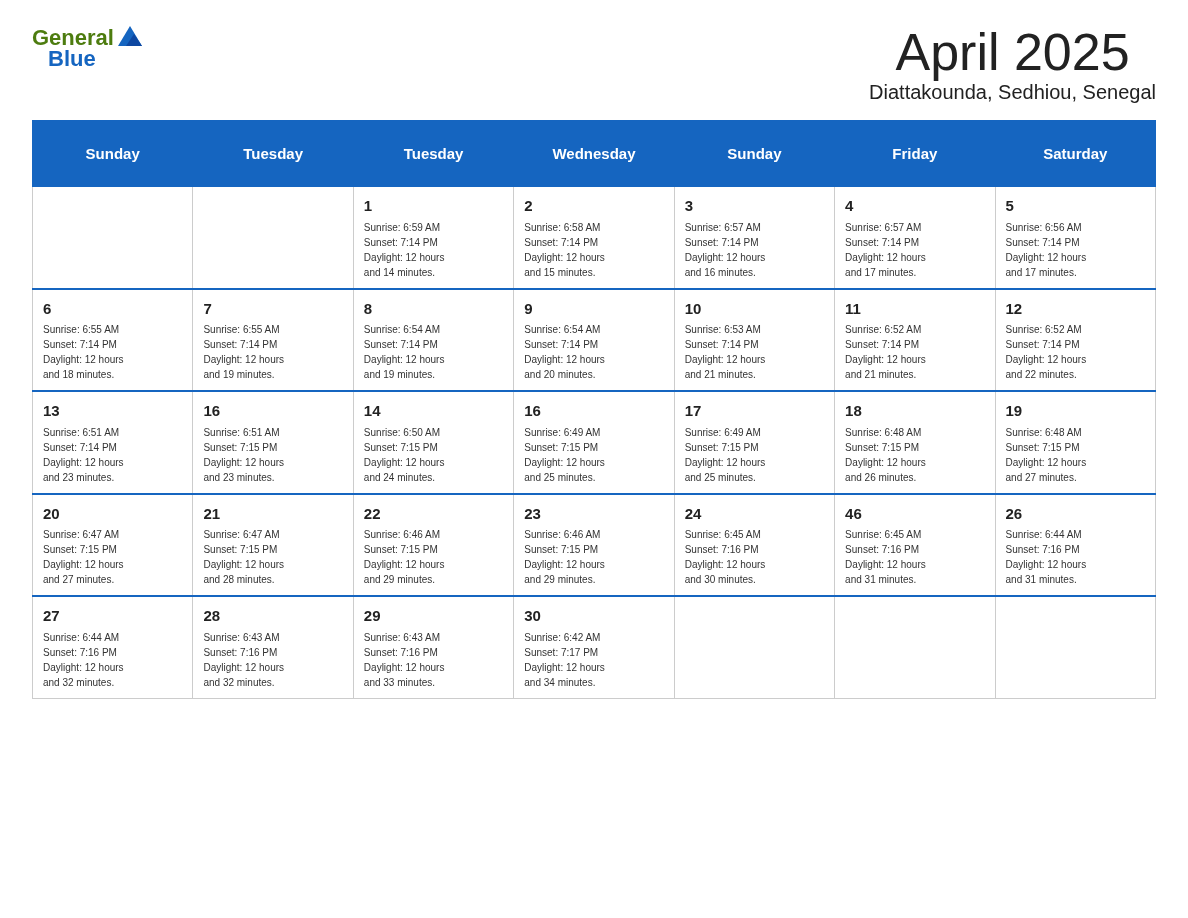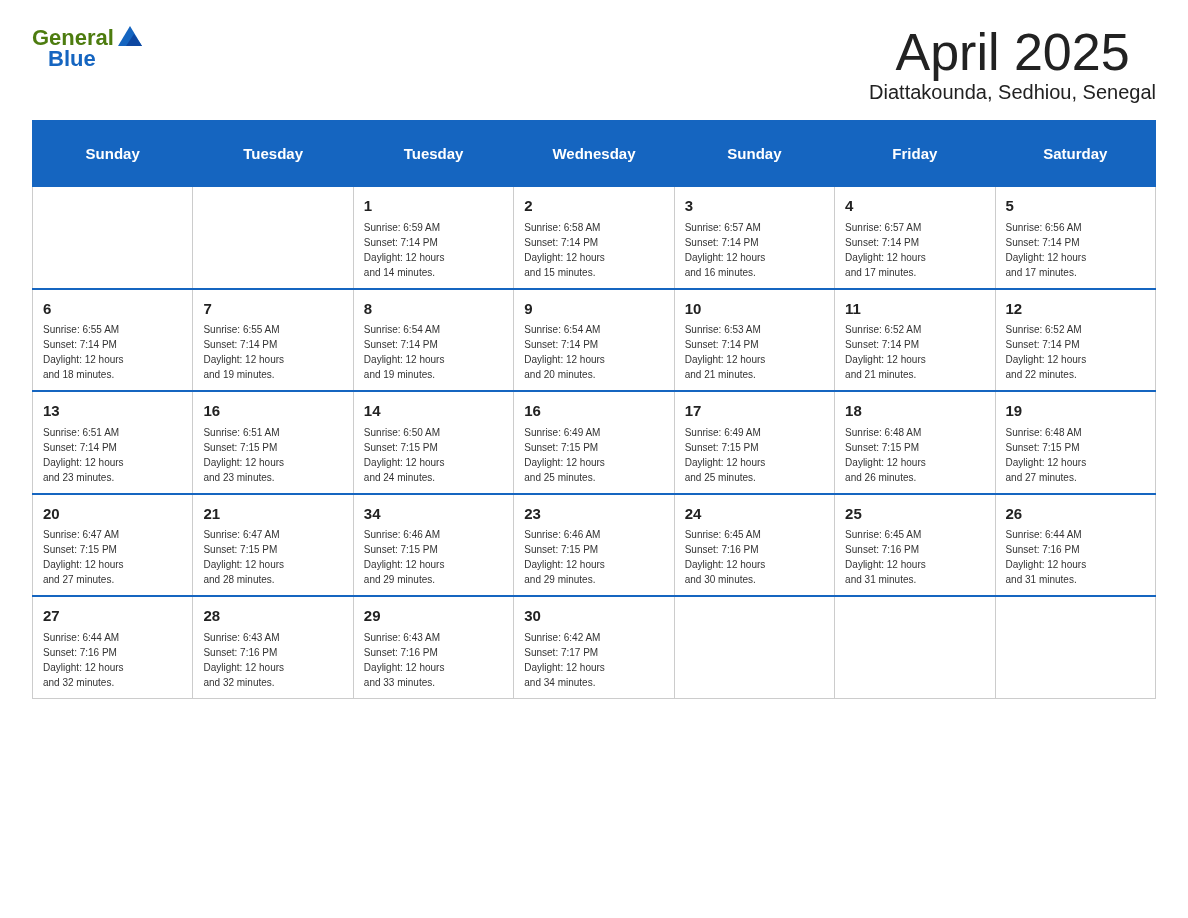--- a/index.html
+++ b/index.html
@@ -221,33 +221,33 @@
       <tr class="row-divider">
         <td>
           <span class="day-number">20</span>
           <div class="day-info">Sunrise: 6:47 AM<br>Sunset: 7:15 PM<br>Daylight: 12 hours<br>and 27 minutes.</div>
         </td>
         <td>
           <span class="day-number">21</span>
           <div class="day-info">Sunrise: 6:47 AM<br>Sunset: 7:15 PM<br>Daylight: 12 hours<br>and 28 minutes.</div>
         </td>
         <td>
-          <span class="day-number">34</span>
+          <span class="day-number">22</span>
           <div class="day-info">Sunrise: 6:46 AM<br>Sunset: 7:15 PM<br>Daylight: 12 hours<br>and 29 minutes.</div>
         </td>
         <td>
           <span class="day-number">23</span>
           <div class="day-info">Sunrise: 6:46 AM<br>Sunset: 7:15 PM<br>Daylight: 12 hours<br>and 29 minutes.</div>
         </td>
         <td>
           <span class="day-number">24</span>
           <div class="day-info">Sunrise: 6:45 AM<br>Sunset: 7:16 PM<br>Daylight: 12 hours<br>and 30 minutes.</div>
         </td>
         <td>
-          <span class="day-number">25</span>
+          <span class="day-number">46</span>
           <div class="day-info">Sunrise: 6:45 AM<br>Sunset: 7:16 PM<br>Daylight: 12 hours<br>and 31 minutes.</div>
         </td>
         <td>
           <span class="day-number">26</span>
           <div class="day-info">Sunrise: 6:44 AM<br>Sunset: 7:16 PM<br>Daylight: 12 hours<br>and 31 minutes.</div>
         </td>
       </tr>
       <tr class="row-divider">
         <td>
           <span class="day-number">27</span>

